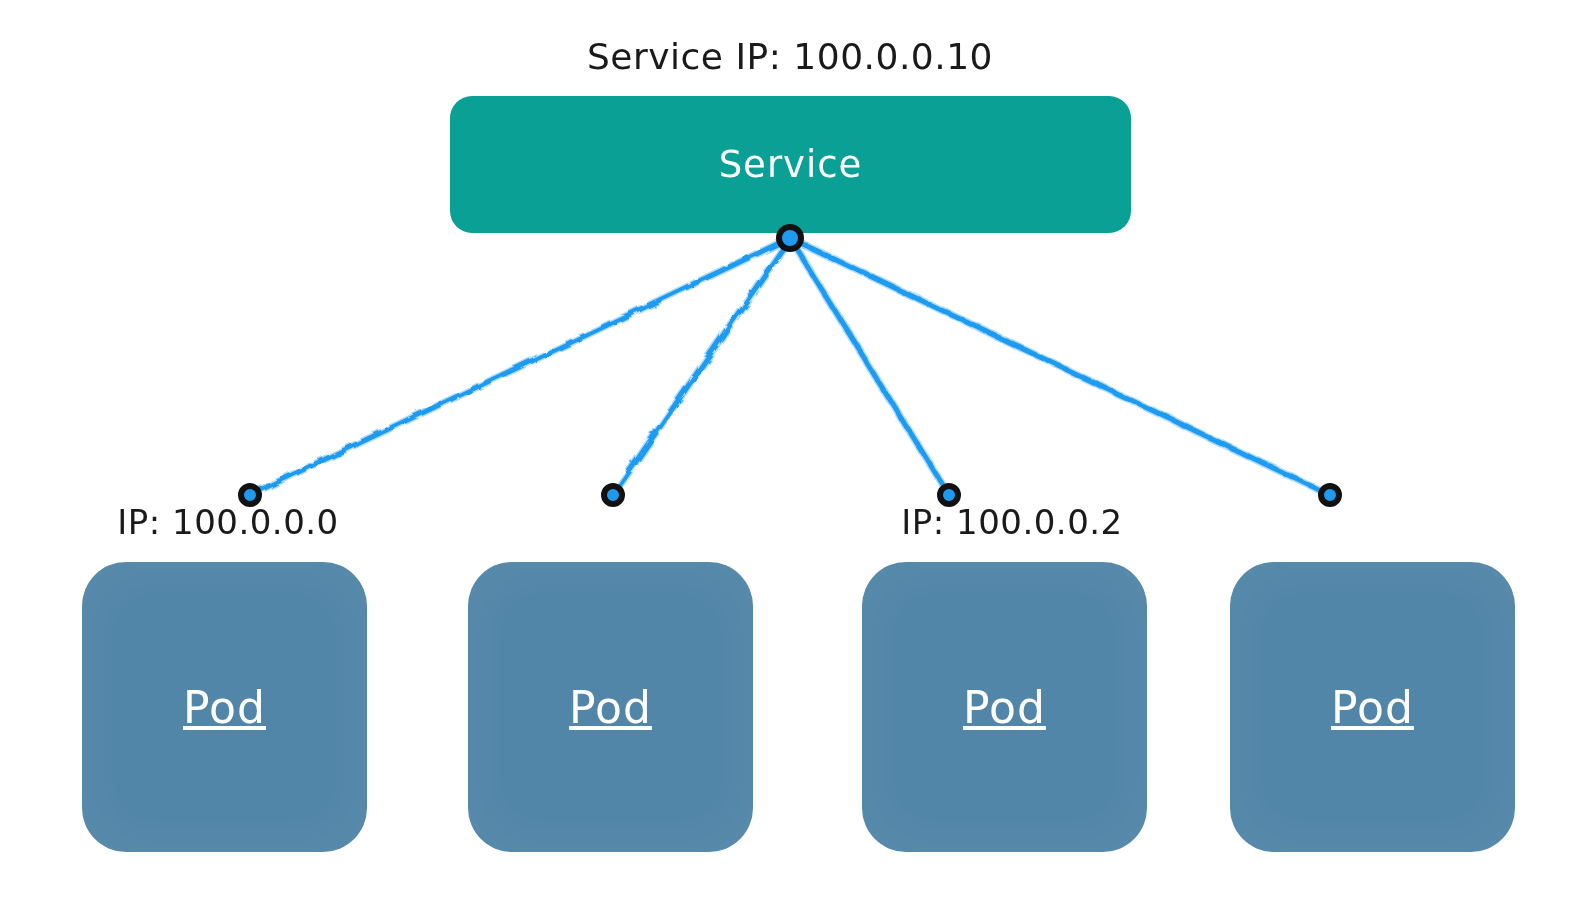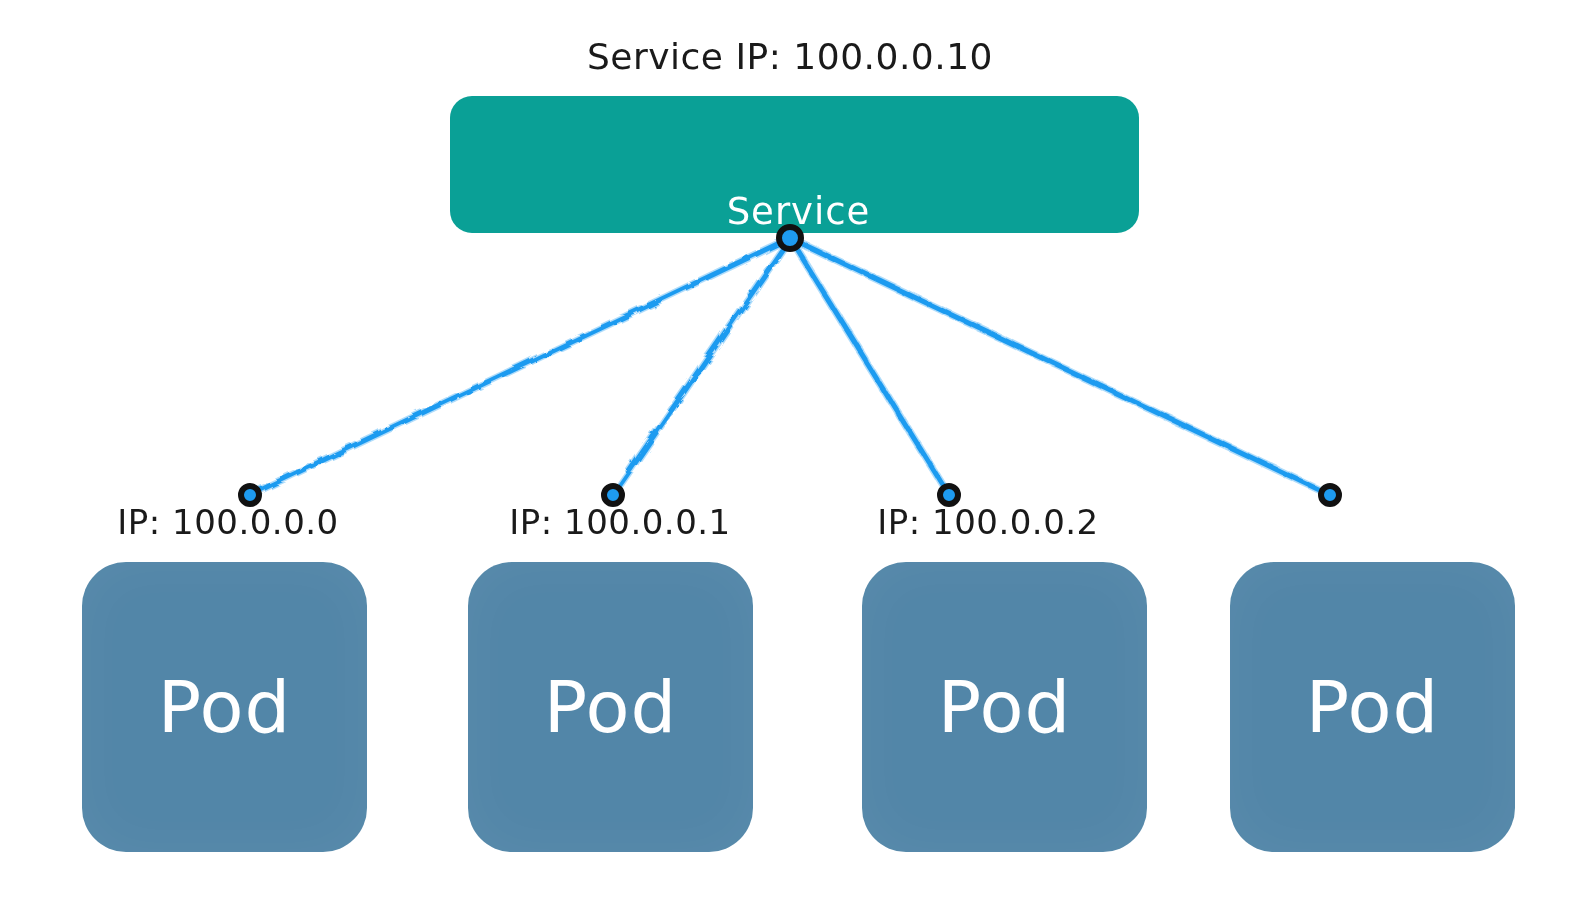--- a/index.html
+++ b/index.html
@@ -27,23 +27,22 @@
   }
   .service-box {
     position: absolute;
     left: 450px;
     top: 96px;
     width: 681px;
     height: 137px;
     background: var(--service-fill, #0aa096);
     border-radius: 22px;
     display: flex;
-    align-items: flex-end;
+    align-items: center;
     justify-content: center;
-    padding-left: 8px;
   }
   .service-box .box-label {
     color: var(--text-light, #ffffff);
     font-size: 37px;
     letter-spacing: 1px;
   }
   .connectors {
     position: absolute;
     left: 0;
     top: 0;
@@ -84,22 +83,23 @@
     height: 290px;
     background: var(--pod-fill, #5286a8);
     border-radius: 44px;
     display: flex;
     align-items: center;
     justify-content: center;
     box-shadow: inset 0 0 60px rgba(255,255,255,0.05);
   }
   .pod-box .box-label {
     color: var(--text-light, #ffffff);
-    font-size: 72px;
+    font-size: 44px;
     letter-spacing: 1px;
+    text-decoration: underline;
   }
 </style>
 </head>
 <body>
 
 <div class="canvas">
 
   <div class="diagram-title">Service IP: 100.0.0.10</div>
 
   <div class="service-box">
@@ -124,22 +124,21 @@
       <line class="conn" x1="790" y1="238" x2="1330" y2="495"></line>
     </g>
     <circle class="node" cx="790" cy="238" r="11"></circle>
     <circle class="node" cx="250" cy="495" r="9"></circle>
     <circle class="node" cx="613" cy="495" r="9"></circle>
     <circle class="node" cx="949" cy="495" r="9"></circle>
     <circle class="node" cx="1330" cy="495" r="9"></circle>
   </svg>
 
   <div class="ip-label" style="left:228px">IP: 100.0.0.0</div>
-  <div class="ip-label" style="left:620px">IP: 100.0.0.1</div>
-  <div class="ip-label" style="left:988px">IP: 100.0.0.2</div>
+  <div class="ip-label" style="left:1012px">IP: 100.0.0.2</div>
 
   <div class="pod-box" style="left:82px">
     <span class="box-label">Pod</span>
   </div>
   <div class="pod-box" style="left:468px">
     <span class="box-label">Pod</span>
   </div>
   <div class="pod-box" style="left:862px">
     <span class="box-label">Pod</span>
   </div>

